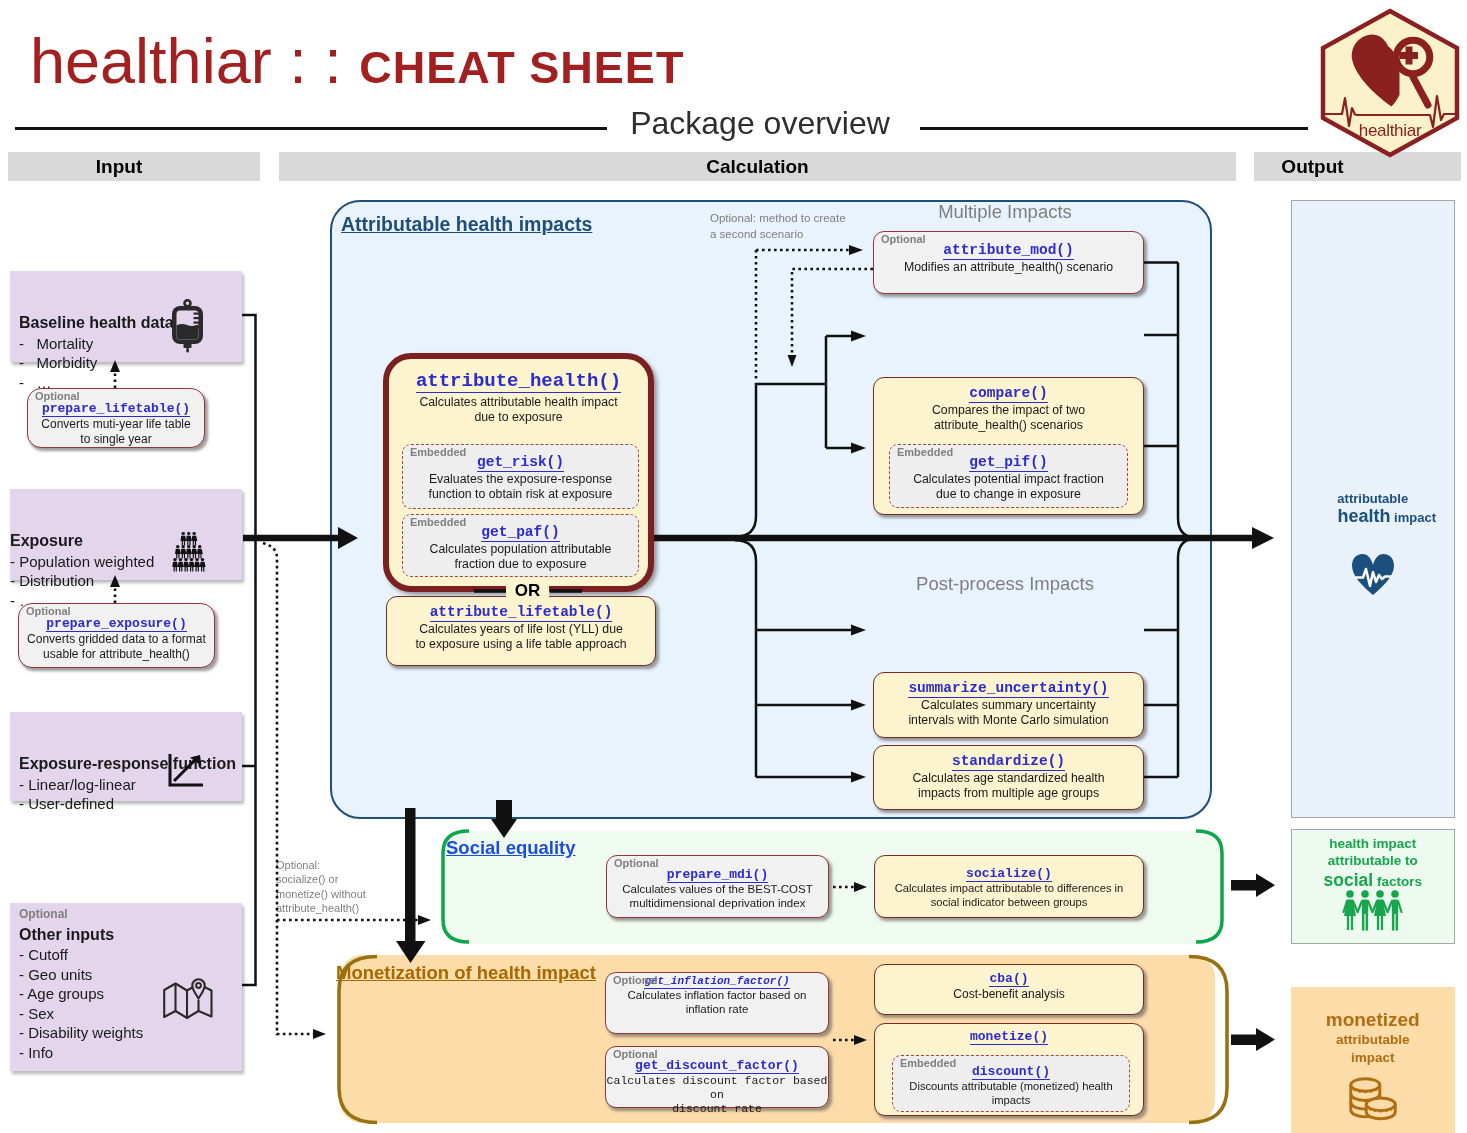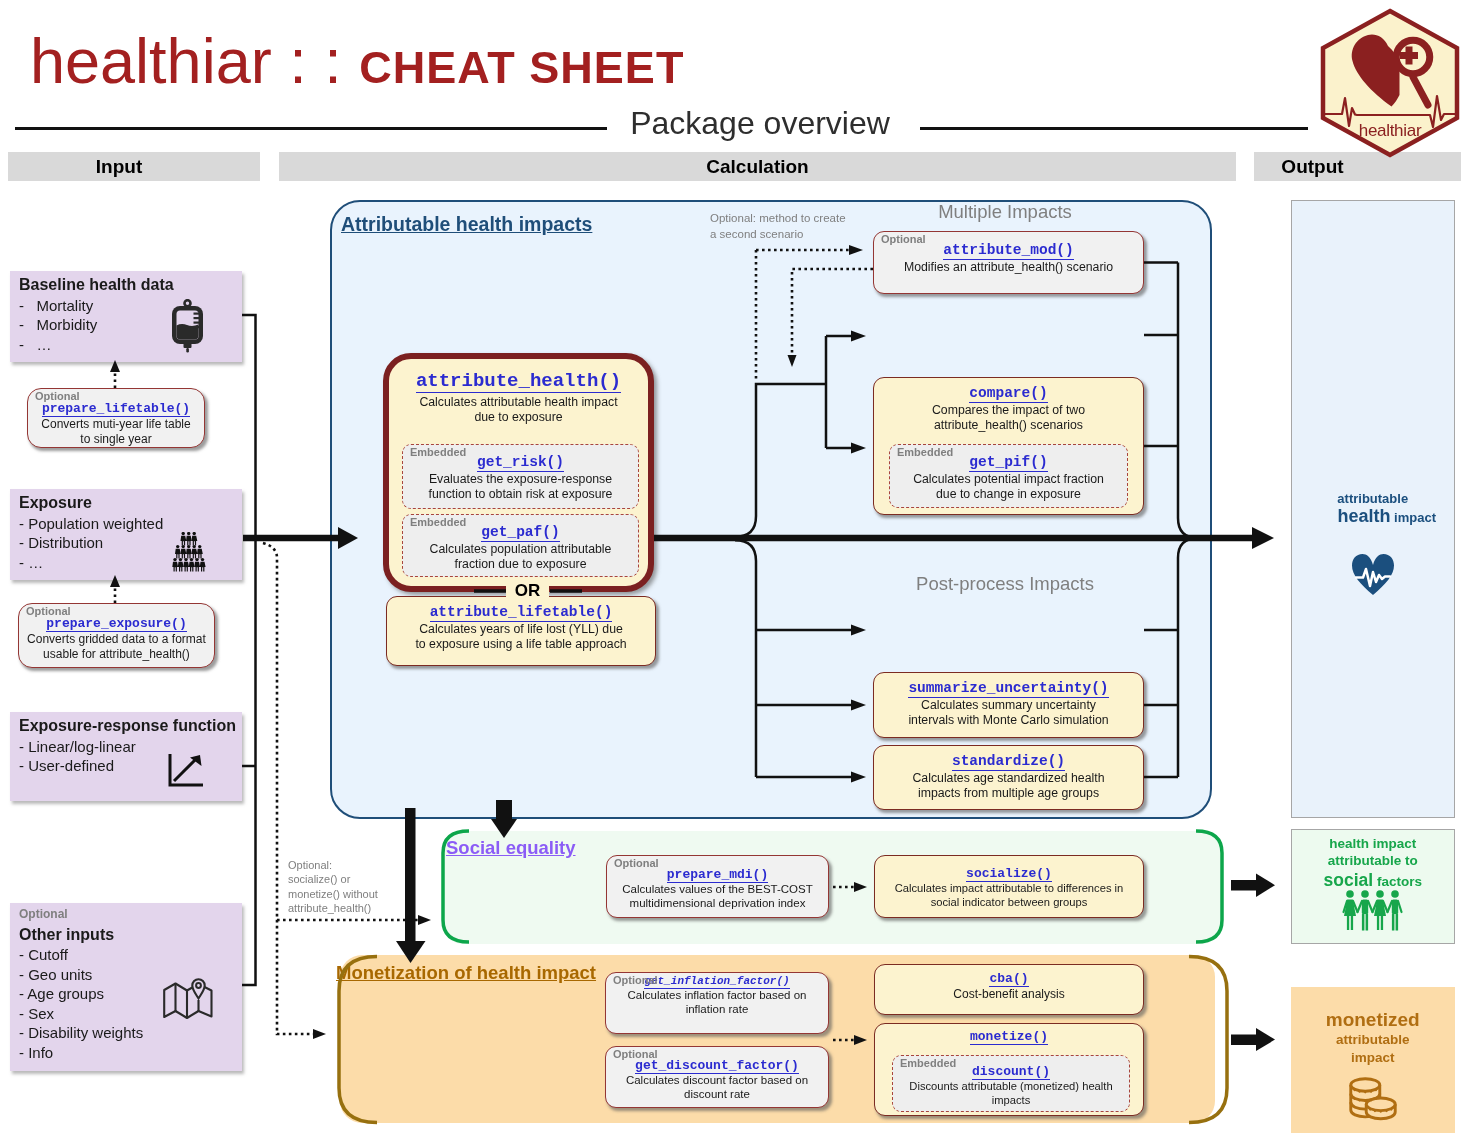--- a/index.html
+++ b/index.html
@@ -3,21 +3,21 @@
 <meta charset="utf-8">
 <style>
 html,body{margin:0;padding:0;background:#fff;}
 #page{position:relative;width:1467px;height:1133px;overflow:hidden;background:#fff;
   font-family:"Liberation Sans",sans-serif;}
 .abs{position:absolute;box-sizing:border-box;}
 .ctr{text-align:center;}
 
 .purple{background:#E3D5EC;box-shadow:2px 3px 3px rgba(130,130,130,.55);
   font-size:15px;color:#1a1a1a;line-height:1.3;}
-.purple .ttl{font-weight:bold;font-size:16px;}
+.purple .ttl{font-weight:bold;font-size:16px;margin-top:38px;}
 
 .cream{background:#FCF3CF;border:1.8px solid #7B2B22;border-radius:11px;
   box-shadow:2.5px 3px 3px rgba(90,90,90,.6);}
 
 .gray{background:#F1F1F1;border:1.6px solid #943634;border-radius:11px;
   box-shadow:2.5px 3px 3px rgba(90,90,90,.6);}
 
 .emb{background:#EEEEEE;border:1.5px dashed #A8453C;border-radius:9px;}
 .fname{font-family:"Liberation Mono",monospace;font-weight:bold;color:#2B2BD0;
   display:table;margin-left:auto;margin-right:auto;line-height:1.18;
@@ -68,21 +68,21 @@
 <rect x="12.5" y="44" width="8" height="5" rx="1" fill="#2a2a2a"></rect>
       <rect x="15.3" y="49" width="2.6" height="4.5" rx="1.2" fill="#2a2a2a"></rect>
 </svg>
 
 <div class="abs gray ctr" style="left:27px;top:388px;width:178px;height:60px;border-radius:14px;">
 <span class="lbl">Optional</span>
 <div class="fname" style="font-size:13px;margin-top:12px;">prepare_lifetable()</div>
 <div class="desc" style="font-size:12px;line-height:1.22;">Converts muti-year life table<br>to single year</div>
 </div>
 
-<div class="abs purple" style="left:10px;top:489px;width:232px;height:91px;padding:4px 0 0 9px;">
+<div class="abs purple" style="left:10px;top:489px;width:232px;height:91px;padding:4px 0 0 0;">
 <div class="ttl">Exposure</div>
 <div>- Population weighted</div>
 <div>- Distribution</div>
 <div>- …</div>
 </div>
 <svg class="abs" style="left:171px;top:532px;" width="36" height="40" viewBox="0 0 36 40">
 <defs>
         <g id="pg">
           <circle cx="2.6" cy="1.6" r="1.7"></circle>
           <path d="M0.6,3.8 h4 l1.1,5.2 h-1.2 v4.6 h-1.2 v-4.4 h-1 v4.4 h-1.2 v-4.6 h-1.2 z"></path>
@@ -187,57 +187,57 @@
 <div class="abs cream ctr" style="left:873px;top:672px;width:271px;height:66px;">
 <div class="fname" style="font-size:14.5px;margin-top:7px;">summarize_uncertainty()</div>
 <div class="desc" style="font-size:12.3px;line-height:1.2;">Calculates summary uncertainty<br>intervals with Monte Carlo simulation</div>
 </div>
 <div class="abs cream ctr" style="left:873px;top:745px;width:271px;height:65px;">
 <div class="fname" style="font-size:14.5px;margin-top:7px;">standardize()</div>
 <div class="desc" style="font-size:12.3px;line-height:1.2;">Calculates age standardized health<br>impacts from multiple age groups</div>
 </div>
 
 <div class="abs" style="left:443px;top:831px;width:778px;height:113px;background:#EFFAF1;border-radius:20px;"></div>
-<div class="abs" style="left:446px;top:837px;font-size:18.5px;font-weight:bold;color:#8b5cf6;text-decoration:underline;">Social equality</div>
+<div class="abs" style="left:446px;top:837px;font-size:18.5px;font-weight:bold;color:#1d4ed8;text-decoration:underline;">Social equality</div>
 <div class="abs gray ctr" style="left:606px;top:855px;width:223px;height:63px;">
 <span class="lbl">Optional</span>
 <div class="fname" style="font-size:13px;margin-top:11px;">prepare_mdi()</div>
 <div class="desc" style="font-size:11.5px;line-height:1.2;">Calculates values of the BEST-COST<br>multidimensional deprivation index</div>
 </div>
 <div class="abs cream ctr" style="left:874px;top:855px;width:270px;height:63px;">
 <div class="fname" style="font-size:13px;margin-top:10px;">socialize()</div>
 <div class="desc" style="font-size:11.2px;line-height:1.2;">Calculates impact attributable to differences in<br>social indicator between groups</div>
 </div>
 
 <div class="abs" style="left:340px;top:955px;width:875px;height:168px;background:#FCDCA9;border-radius:22px;"></div>
 <div class="abs" style="left:336px;top:962px;font-size:18.5px;font-weight:bold;color:#A86800;text-decoration:underline;">Monetization of health impact</div>
 <div class="abs gray ctr" style="left:605px;top:972px;width:224px;height:62px;">
 <span class="lbl">Optional</span>
 <div class="fname" style="font-size:11px;margin-top:2px;font-style:italic;">get_inflation_factor()</div>
 <div class="desc" style="font-size:11.5px;line-height:1.2;">Calculates inflation factor based on<br>inflation rate</div>
 </div>
 <div class="abs gray ctr" style="left:605px;top:1046px;width:224px;height:62px;">
 <span class="lbl">Optional</span>
 <div class="fname" style="font-size:13px;margin-top:11px;">get_discount_factor()</div>
-<div class="desc" style="font-size:11.5px;line-height:1.2;">Calculates discount factor based on<br>discount rate</div>
+<div class="desc" style="font-size:11.5px;line-height:1.2;font-family:Liberation Mono, monospace;">Calculates discount factor based on<br>discount rate</div>
 </div>
 <div class="abs cream ctr" style="left:874px;top:964px;width:270px;height:51px;">
 <div class="fname" style="font-size:13px;margin-top:6px;">cba()</div>
 <div class="desc" style="font-size:12px;">Cost-benefit analysis</div>
 </div>
 <div class="abs cream ctr" style="left:874px;top:1023px;width:270px;height:93px;">
 <div class="fname" style="font-size:13px;margin-top:5px;">monetize()</div>
 <div class="emb ctr abs" style="left:17px;top:31px;width:238px;height:57px;">
   <span class="lbl">Embedded</span>
   <div class="fname" style="font-size:13px;margin-top:8px;">discount()</div>
   <div class="desc" style="font-size:11.2px;line-height:1.2;">Discounts attributable (monetized) health<br>impacts</div>
 </div>
 </div>
 
-<div class="abs gtxt" style="left:288px;top:858px;width:120px;font-size:11px;line-height:1.3;">Optional:<br>socialize() or<br>monetize() without<br>attribute_health()</div>
+<div class="abs gtxt" style="left:276px;top:858px;width:120px;font-size:11px;line-height:1.3;">Optional:<br>socialize() or<br>monetize() without<br>attribute_health()</div>
 
 <div class="abs ctr" style="left:1291px;top:200px;width:163.5px;height:618px;background:#E9F2FB;border:1px solid #A6A6A6;">
 <div style="margin-top:290px;font-size:13px;font-weight:bold;color:#1B4F7E;">attributable</div>
 <div style="font-size:13px;font-weight:bold;color:#1B4F7E;"><span style="font-size:18px;padding-left:28px;">health</span> impact</div>
 <svg width="44" height="43" viewBox="0 0 44 43" style="margin-top:26px;">
 <path d="M22,12 C20,4 15.5,1 11.5,1 C5,1 1,6 1,12.5 C1,22 9,31 22,42 C35,31 43,22 43,12.5 C43,6 39,1 32.5,1 C28.5,1 24,4 22,12 Z" fill="#1B4F7E"></path>
 <polyline points="5,24.5 12,24.5 15,16 19,33 22,19 25,29 28,22 31,26 34,23.5 39,23.5" fill="none" stroke="#fff" stroke-width="2.5" stroke-linejoin="round" stroke-linecap="round"></polyline>
 </svg>
 </div>
 

